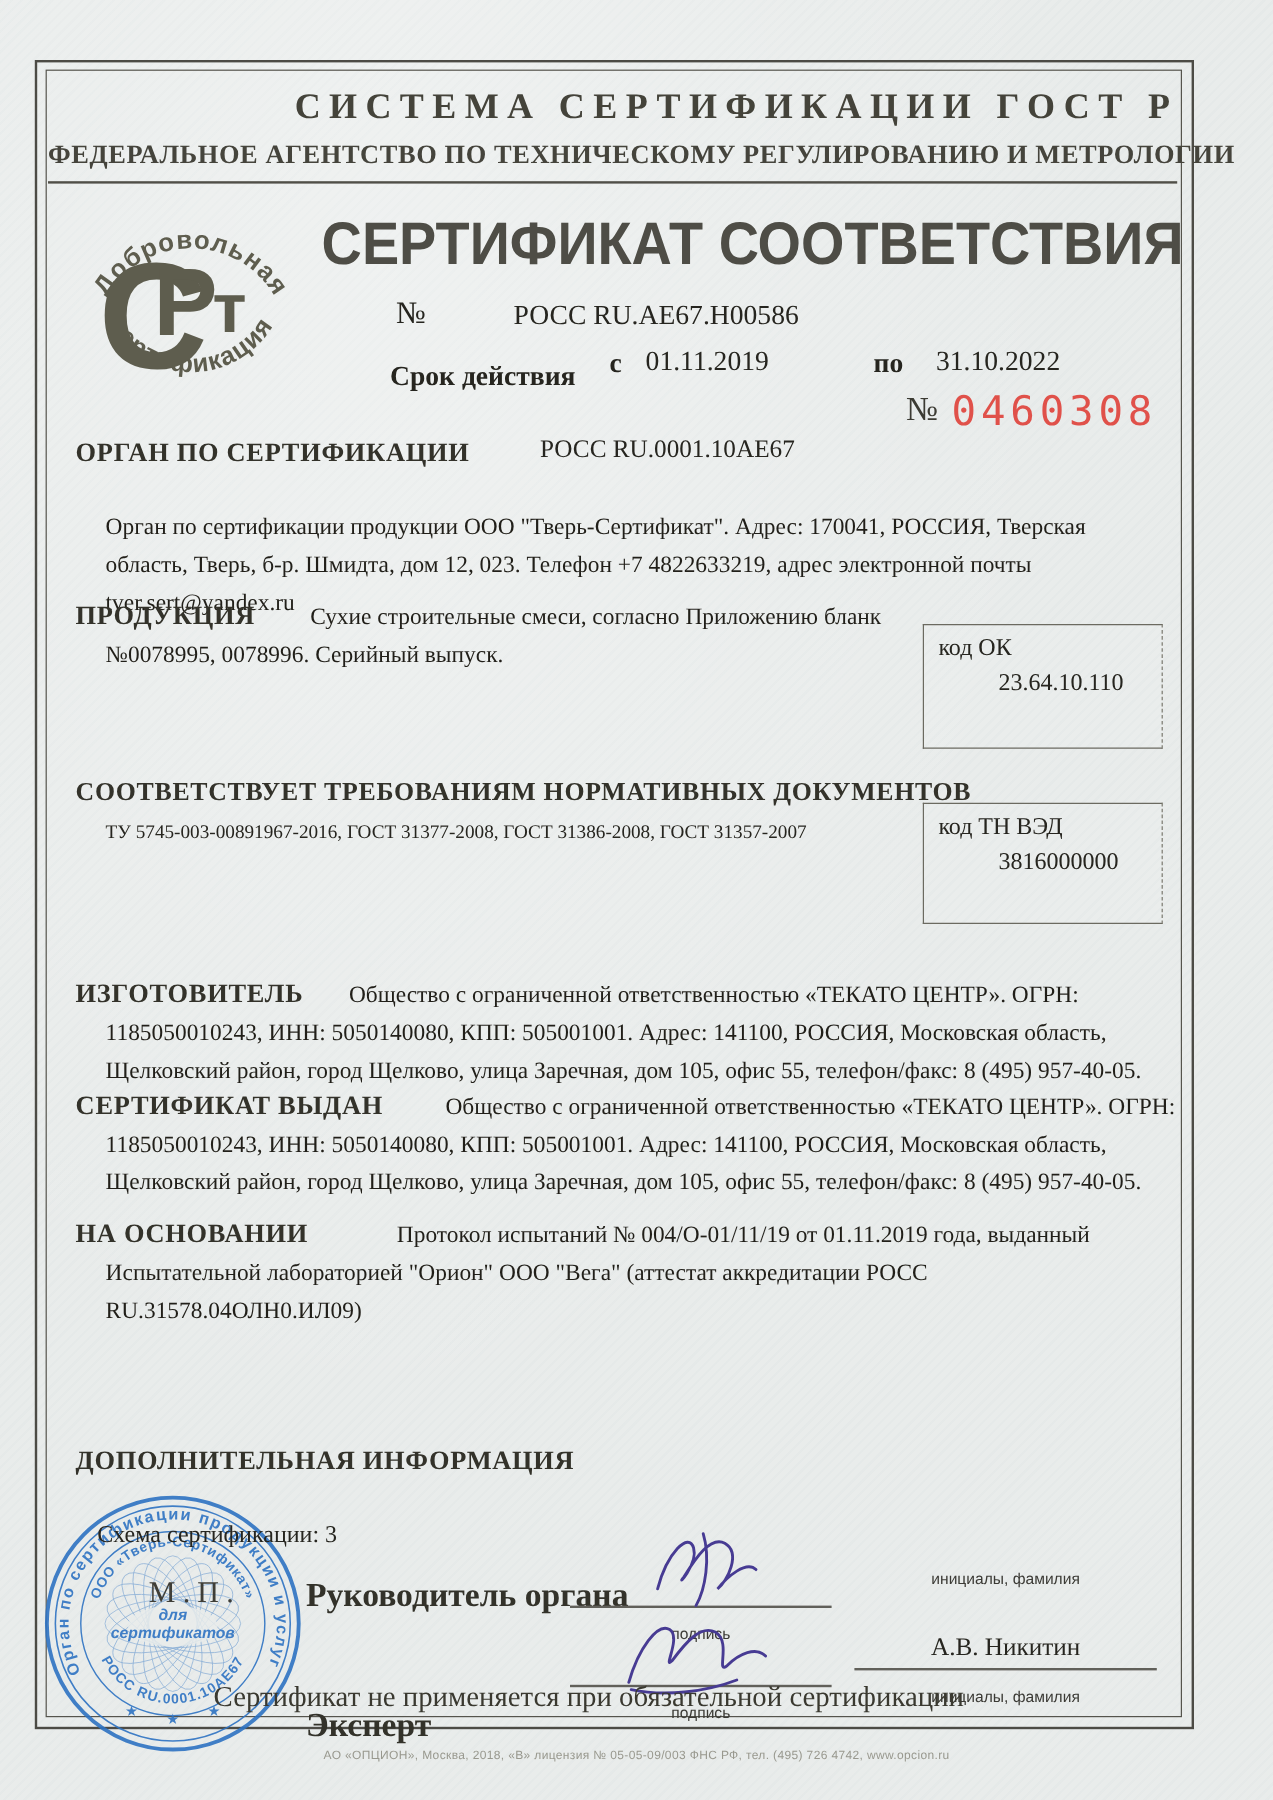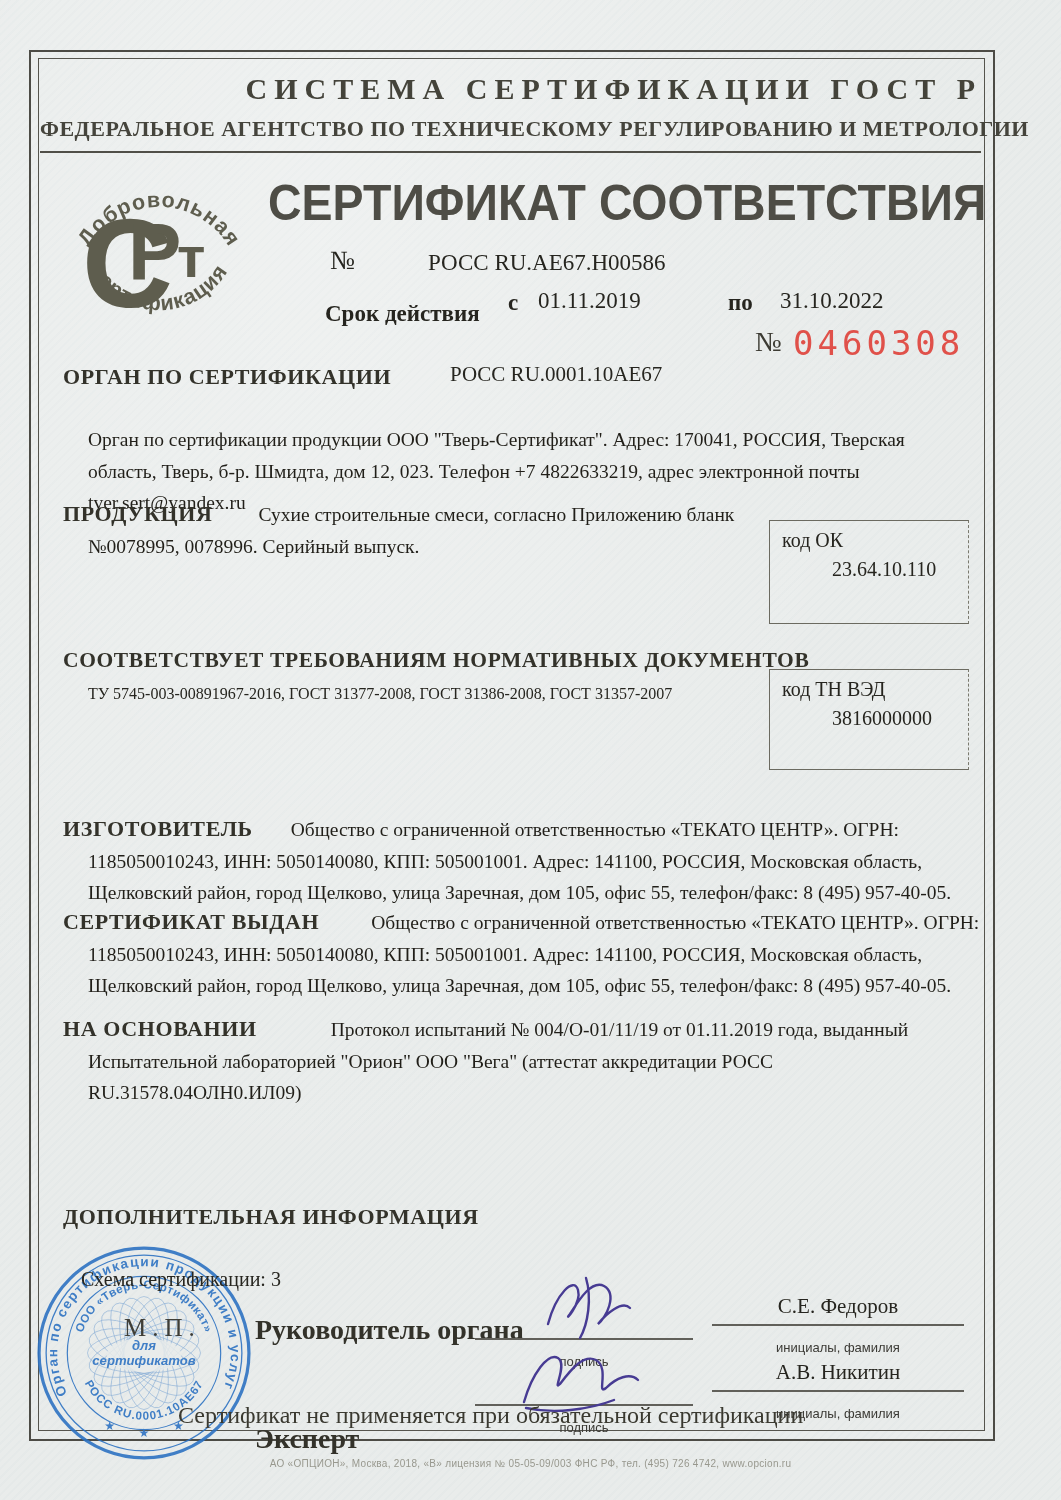--- a/index.html
+++ b/index.html
@@ -216,21 +216,20 @@
     <div class="line"></div>
     <div class="cap">подпись</div>
   </div>
   <svg class="abs sigsvg sigsvg1" width="150" height="70" viewBox="0 0 150 70">
     <g stroke="var(--ink,#473b93)" stroke-width="2.4" fill="none" stroke-linecap="round">
       <path d="M8,52 C16,22 34,4 38,18 C42,32 22,52 30,42 C40,26 52,8 64,14 C78,22 66,46 58,52 C66,42 82,28 90,36"></path>
       <path d="M46,6 C52,26 48,52 40,66"></path>
     </g>
   </svg>
   <div class="abs namebox name1">
-    <div class="nm">С.Е. Федоров</div>
     <div class="cap">инициалы, фамилия</div>
   </div>
 
   <div class="abs role role2">Эксперт</div>
   <div class="abs sigbox sig2">
     <div class="line"></div>
     <div class="cap">подпись</div>
   </div>
   <svg class="abs sigsvg sigsvg2" width="180" height="78" viewBox="0 0 180 78">
     <g stroke="var(--ink,#473b93)" stroke-width="2.4" fill="none" stroke-linecap="round">

